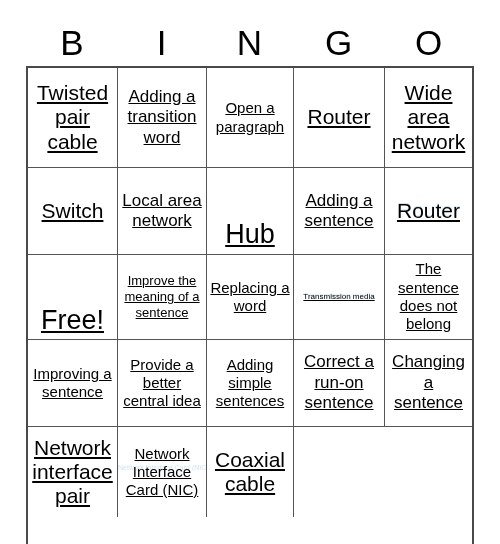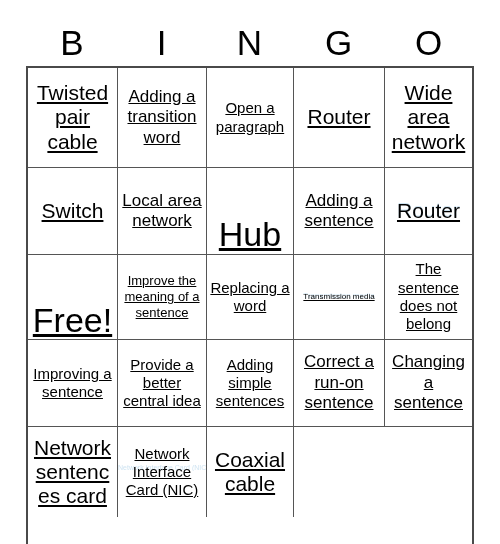--- a/index.html
+++ b/index.html
@@ -84,21 +84,21 @@
   .cell-text {
     display: block;
     width: 100%;
     line-height: 1.18;
     word-wrap: break-word;
     position: relative;
     z-index: 2;
   }
 
   
-  .fs-xl  { font-size: 34px; line-height: 1.1; margin-top: 48px; }
+  .fs-xl  { font-size: 27px; line-height: 1.1; margin-top: 48px; }
   .fs-lg  { font-size: 21px; line-height: 1.15; }
   .fs-md  { font-size: 17px; line-height: 1.2; }
   .fs-sm  { font-size: 15px; line-height: 1.22; }
   .fs-xs  { font-size: 13px; line-height: 1.22; }
   .fs-tiny{ font-size: 8px;  line-height: 1.25; }
 
   
   .ghost {
     position: absolute;
     left: 0;
@@ -189,21 +189,21 @@
       <span class="cell-text fs-sm">Adding simple sentences</span>
     </div>
 
     <div class="cell">
       <span class="cell-text fs-md">Correct a run-on sentence</span>
     </div>
     <div class="cell">
       <span class="cell-text fs-md">Changing a sentence</span>
     </div>
     <div class="cell">
-      <span class="cell-text fs-lg">Network sentences card</span>
+      <span class="cell-text fs-lg">Network interface pair</span>
     </div>
     <div class="cell">
       <span class="ghost ghost-nic">Network Interface Card (NIC)</span>
       <span class="cell-text fs-sm">Network Interface Card (NIC)</span>
     </div>
     <div class="cell">
       <span class="cell-text fs-lg">Coaxial cable</span>
     </div>
 
   </div>

